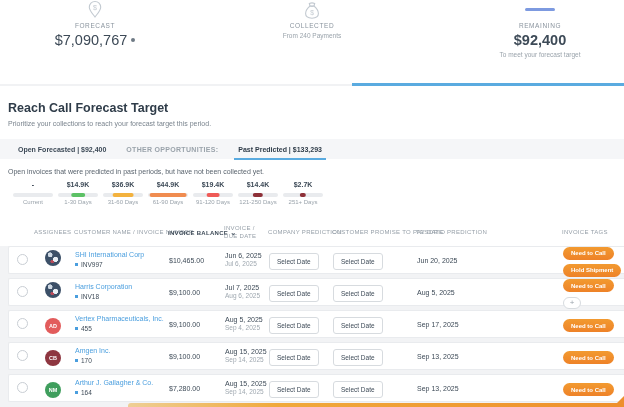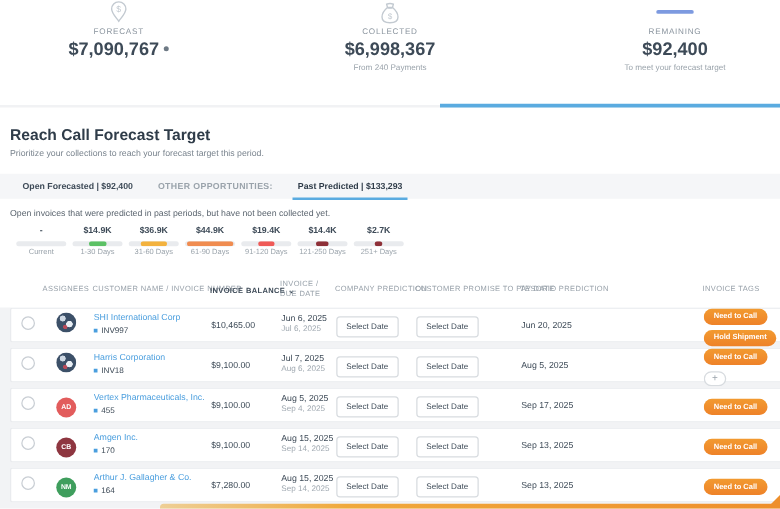--- a/index.html
+++ b/index.html
@@ -8,21 +8,21 @@
     background:#ffffff;font-family:"Liberation Sans",sans-serif;
     -webkit-font-smoothing:antialiased;color:#3d4a57;
   }
   
   .metric{position:absolute;top:0;text-align:center;}
   .m-forecast{left:0;width:190px;}
   .m-collected{left:217px;width:190px;}
   .m-remaining{left:445px;width:190px;}
   .metric .m-icon{height:20px;display:flex;align-items:flex-start;justify-content:center;}
   .metric .m-label{font-size:6.5px;letter-spacing:.6px;color:#8a949e;margin-top:2px;}
-  .metric .m-value{font-size:14.5px;color:#3d4a57;margin-top:3px;font-weight:700;}
+  .metric .m-value{font-size:14.5px;color:#3d4a57;margin-top:3px;font-weight:400;}
   .m-remaining .m-value{font-weight:700;}
   .metric .m-sub{font-size:6.5px;color:#9aa3ab;margin-top:3px;}
   .edit-dot{display:inline-block;width:4px;height:4px;border-radius:50%;background:#6e7a85;margin-left:4px;vertical-align:3px;cursor:pointer;}
   .blue-dash{width:30px;height:3px;border-radius:2px;background:#7d9ae0;margin-top:8px;}
   
   .top-divider{position:absolute;left:0;top:84px;width:624px;height:2px;background:#f1f2f4;}
   .top-divider .blue-seg{position:absolute;right:0;top:-1px;width:272px;height:3px;background:#5aabe0;}
   
   .sec-title{position:absolute;left:8px;top:101px;font-size:12.5px;font-weight:700;color:#2f3c49;}
   .sec-sub{position:absolute;left:8px;top:120px;font-size:7px;color:#7a848e;}
@@ -94,21 +94,20 @@
 
 <div class="metric m-collected">
   <div class="m-icon">
     <svg width="18" height="20" viewBox="0 0 18 20">
         <path d="M7 6 C3.8 8.6 2.6 11.2 2.6 13.6 C2.6 16.6 5.2 18.2 9 18.2 C12.8 18.2 15.4 16.6 15.4 13.6 C15.4 11.2 14.2 8.6 11 6 Z" fill="none" stroke="#c3cad1" stroke-width="1.1"></path>
         <path d="M7 6 L6.3 3.4 Q9 2.3 11.7 3.4 L11 6 Q9 6.8 7 6 Z" fill="none" stroke="#c3cad1" stroke-width="1.1"></path>
         <text x="9" y="15" font-size="6.5" fill="#c3cad1" text-anchor="middle" font-family="Liberation Sans">$</text>
       </svg>
   </div>
   <div class="m-label">COLLECTED</div>
-  <div class="m-value">$6,998,367</div>
   <div class="m-sub">From 240 Payments</div>
 </div>
 
 <div class="metric m-remaining">
   <div class="m-icon">
       <div class="blue-dash"></div>
     </div>
   <div class="m-label">REMAINING</div>
   <div class="m-value">$92,400</div>
   <div class="m-sub">To meet your forecast target</div>

